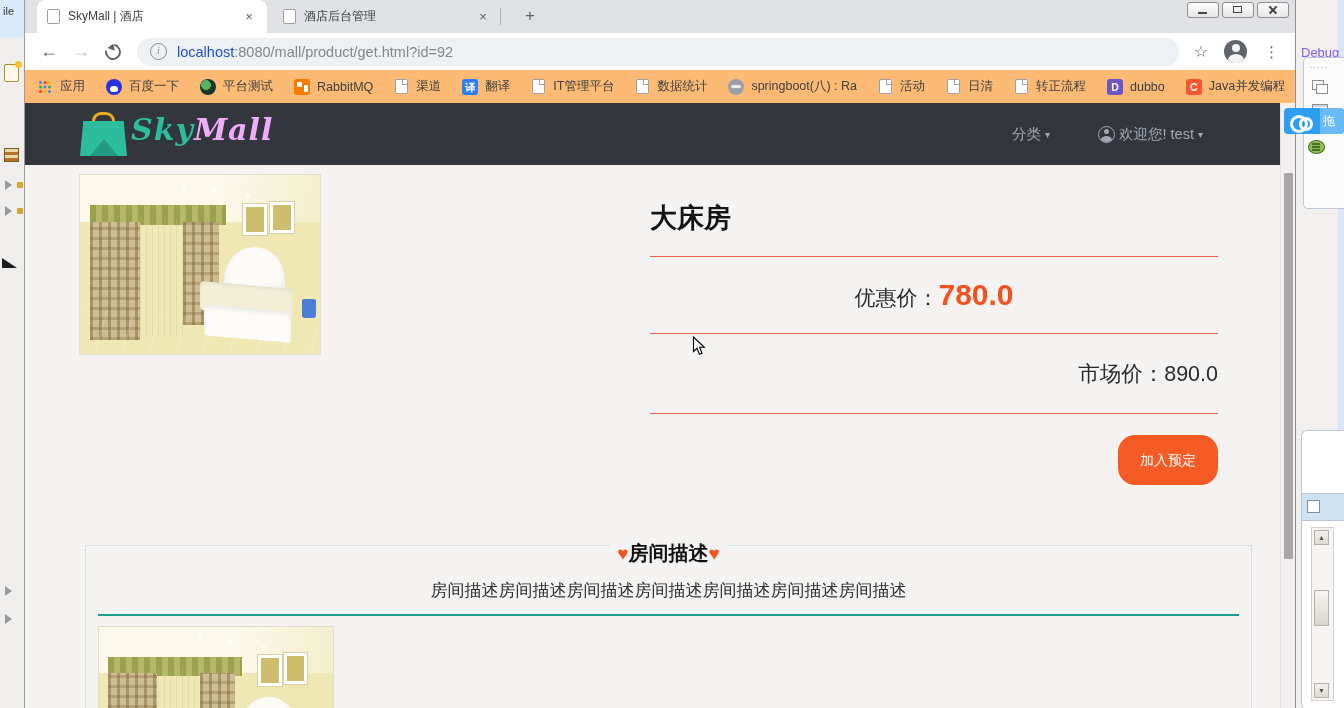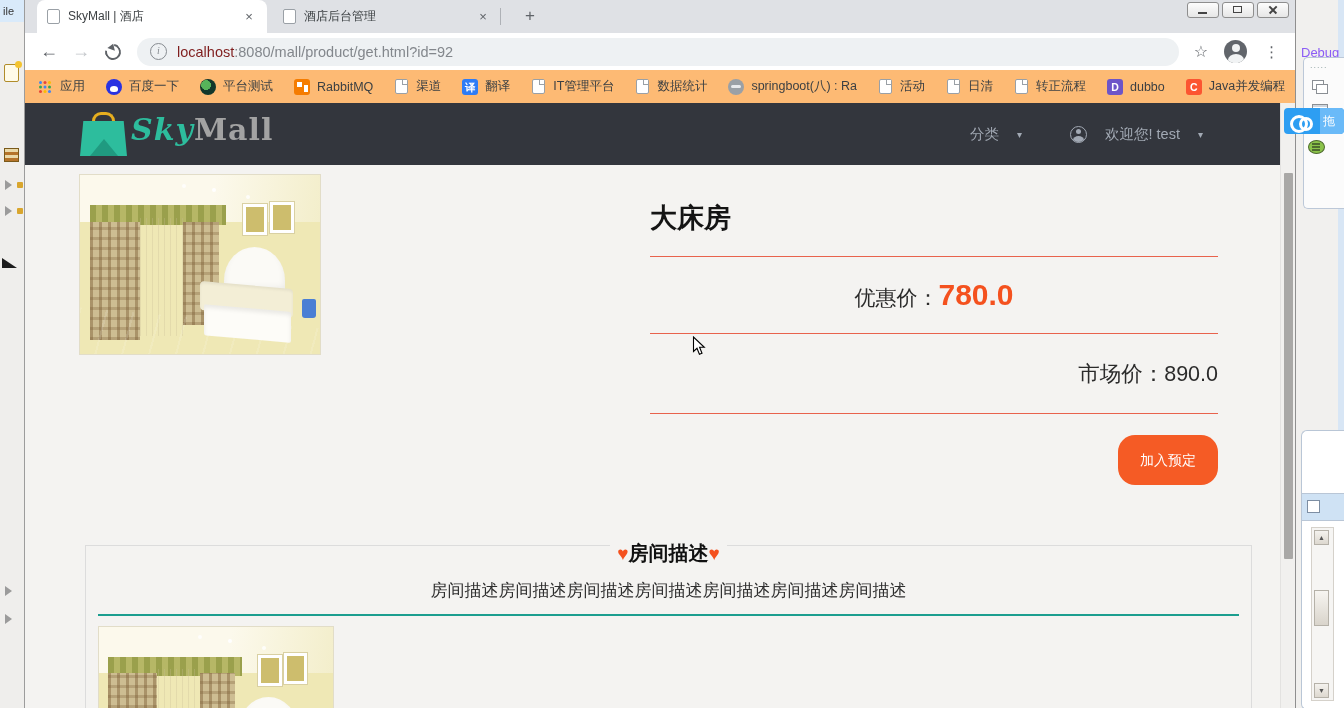--- a/index.html
+++ b/index.html
@@ -1,20 +1,20 @@
 <!DOCTYPE html>
 <html><head>
 <meta charset="utf-8">
 <style>
   html,body{margin:0;padding:0;background:#dcdcdc;font-family:"Liberation Sans",sans-serif;}
   #screen{position:relative;width:1344px;height:708px;background:#e9e7e4;overflow:hidden;}
 
   
   .ide-left{position:absolute;left:0;top:0;width:25px;height:708px;background:#efeeec;border-right:1px solid #9c9c9c;box-sizing:border-box;}
-  .il-top{position:absolute;left:0;top:0;width:100%;height:22px;background:#d9eafa;color:#333;font-size:11px;line-height:22px;padding-left:3px;box-sizing:border-box;overflow:hidden;}
+  .il-top{position:absolute;left:0;top:0;width:100%;height:38px;background:#d9eafa;color:#333;font-size:11px;line-height:22px;padding-left:3px;box-sizing:border-box;overflow:hidden;}
   .il-newfile{position:absolute;left:4px;top:64px;width:13px;height:16px;background:#fffbe8;border:1px solid #b08c2a;border-radius:2px;}
   .il-newfile::after{content:'';position:absolute;right:-4px;top:-4px;width:7px;height:7px;background:#f4c430;border-radius:50%;}
   .il-grid{position:absolute;left:4px;top:148px;width:13px;height:12px;background:repeating-linear-gradient(0deg,#b5742a 0 3px,#ead9a8 3px 6px);border:1px solid #7a5a1a;}
   .tri{position:absolute;left:5px;width:0;height:0;border-left:7px solid #9b9b9b;border-top:5px solid transparent;border-bottom:5px solid transparent;font-size:0;color:transparent;}
   .il-wedge{position:absolute;left:2px;top:258px;width:0;height:0;border-bottom:10px solid #1d1d1d;border-right:15px solid transparent;}
   .il-dot{position:absolute;left:17px;width:6px;height:6px;background:#d9a62e;border-radius:1px;}
 
   
   .browser{position:absolute;left:25px;top:0;width:1271px;height:708px;background:#fff;border-right:1px solid #8f8f8f;box-sizing:border-box;}
 
@@ -36,21 +36,21 @@
   .g-x1{transform:rotate(45deg);} .g-x2{transform:rotate(-45deg);}
 
   
   .navbar{height:37px;display:flex;align-items:center;padding:0 8px;background:#fff;}
   .nav-ic{width:26px;height:26px;display:flex;align-items:center;justify-content:center;font-size:18px;color:#5f6368;margin:0 3px;}
   .nav-ic.disabled{color:#c4c7cb;}
   .reload-ic{width:12px;height:12px;border:2px solid #5f6368;border-radius:50%;border-top-color:transparent;position:relative;transform:rotate(-35deg);}
   .reload-ic::after{content:'';position:absolute;top:-5px;right:-2px;border:4px solid transparent;border-bottom:6px solid #5f6368;transform:rotate(55deg);}
   .omnibox{flex:1;height:28px;background:#eef1f3;border-radius:14px;display:flex;align-items:center;padding:0 13px;margin:0 8px;font-size:14.5px;}
   .omni-info{width:15px;height:15px;border:1px solid #868b90;border-radius:50%;color:#868b90;font-size:10px;line-height:14px;text-align:center;font-style:italic;font-family:"Liberation Serif",serif;margin-right:10px;flex:none;}
-  .url-host{color:#7f1d1d;} .url-rest{color:#83878c;}
+  .url-host{color:#1d4ed8;} .url-rest{color:#83878c;}
   .nav-star{font-size:16px;color:#5f6368;margin:0 7px;}
   .avatar{width:23px;height:23px;border-radius:50%;background:#61656b;position:relative;overflow:hidden;margin:0 9px;}
   .avatar::before{content:'';position:absolute;left:7.5px;top:4px;width:8px;height:8px;border-radius:50%;background:#f1f3f4;}
   .avatar::after{content:'';position:absolute;left:3.5px;top:14px;width:16px;height:12px;border-radius:50%;background:#f1f3f4;}
   .nav-menu{font-size:15px;color:#5f6368;margin:0 8px;}
 
   
   .bookmarksbar{height:33px;display:flex;align-items:center;padding:0 12px;background:#fdba74;font-size:12.5px;color:#3c4043;}
   .bm{display:flex;align-items:center;gap:7px;margin-right:21px;white-space:nowrap;}
   .bm-overflow{margin-left:auto;margin-right:8px;color:#5f6368;font-size:15px;}
@@ -74,23 +74,23 @@
 
   
   .page{position:relative;height:605px;background:#f4f3f1;overflow:hidden;}
   .site-header{height:62px;background:#33363d;display:flex;align-items:center;padding:0 92px 0 55px;box-sizing:border-box;}
   .logo{display:flex;align-items:flex-start;}
   .bag{position:relative;width:48px;height:44px;margin-right:3px;}
   .bag-handle{position:absolute;left:12px;top:0;width:17px;height:15px;border:3.5px solid #e6ae1f;border-bottom:none;border-radius:9px 9px 0 0;}
   .bag-body{position:absolute;left:0;top:9px;width:47px;height:35px;background:#2dbd9d;clip-path:polygon(7% 0,93% 0,100% 100%,0 100%);}
   .bag-fold{position:absolute;left:10px;top:27px;width:0;height:0;border-left:14px solid transparent;border-right:14px solid transparent;border-bottom:17px solid rgba(10,90,75,0.35);}
   .logo-sky{font-family:"DejaVu Serif",serif;font-style:italic;font-weight:bold;font-size:30px;color:#2dbd9d;letter-spacing:1px;}
-  .logo-mall{font-family:"DejaVu Serif",serif;font-weight:bold;font-size:30px;color:#a3a3a3;letter-spacing:1px;}
+  .logo-mall{font-family:"DejaVu Serif",serif;font-style:italic;font-weight:bold;font-size:30px;color:#f0abfc;letter-spacing:1px;}
   .site-nav{margin-left:auto;display:flex;align-items:center;gap:48px;color:#a2a9b4;font-size:14.5px;}
-  .nav-item{display:flex;align-items:center;gap:18px;}
+  .nav-item{display:flex;align-items:center;gap:4px;}
   .caret{font-size:10px;}
   .person-ic{width:17px;height:17px;border:1.5px solid #a2a9b4;border-radius:50%;position:relative;overflow:hidden;box-sizing:border-box;}
   .person-ic::before{content:'';position:absolute;left:4.5px;top:2.5px;width:5px;height:5px;border-radius:50%;background:#a2a9b4;}
   .person-ic::after{content:'';position:absolute;left:1.5px;top:9px;width:11px;height:8px;border-radius:50%;background:#a2a9b4;}
 
   
   .room{position:relative;overflow:hidden;background:#efe8b5;border:1px solid #e2ddc8;box-sizing:border-box;}
   .room .ceiling{position:absolute;left:0;top:0;width:100%;height:26%;background:linear-gradient(100deg,#fcf9ec 55%,#f3eecb);}
   .room .lights{position:absolute;top:7%;left:55%;width:4px;height:4px;border-radius:50%;background:#fff;box-shadow:34px 7px 0 rgba(255,255,255,.8),66px 15px 0 rgba(255,255,255,.8),-30px -4px 0 rgba(255,255,255,.8);}
   .room .valance{position:absolute;left:4%;top:17%;width:57%;height:11%;background:repeating-linear-gradient(90deg,#9aa04c 0 6px,#b6b766 6px 12px);}

